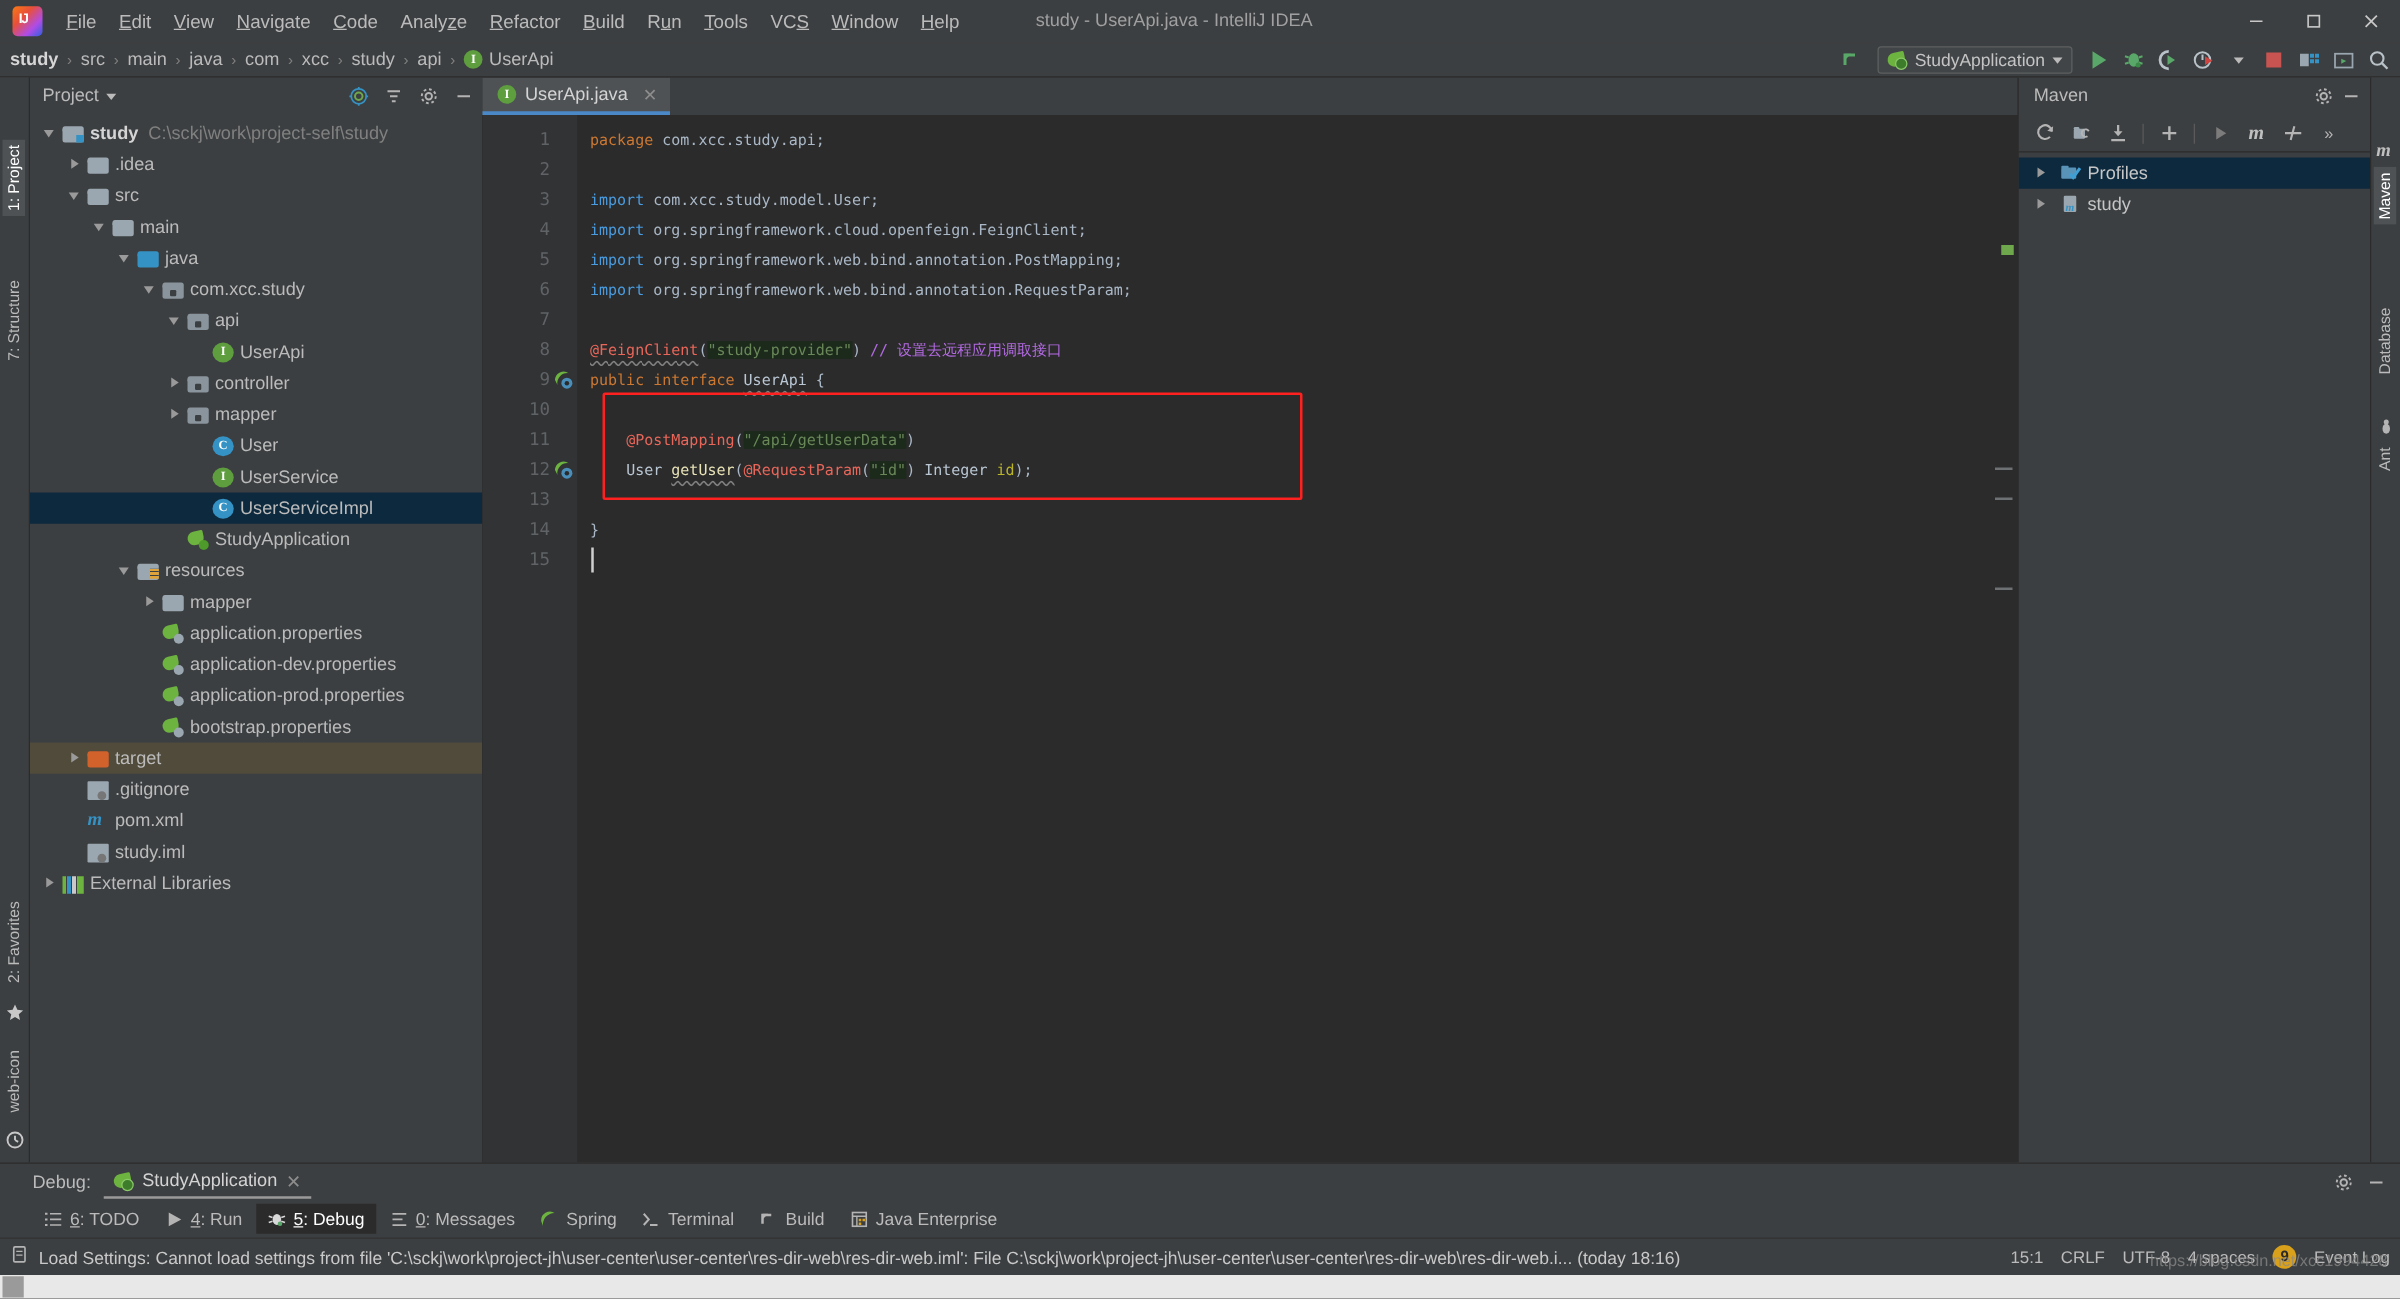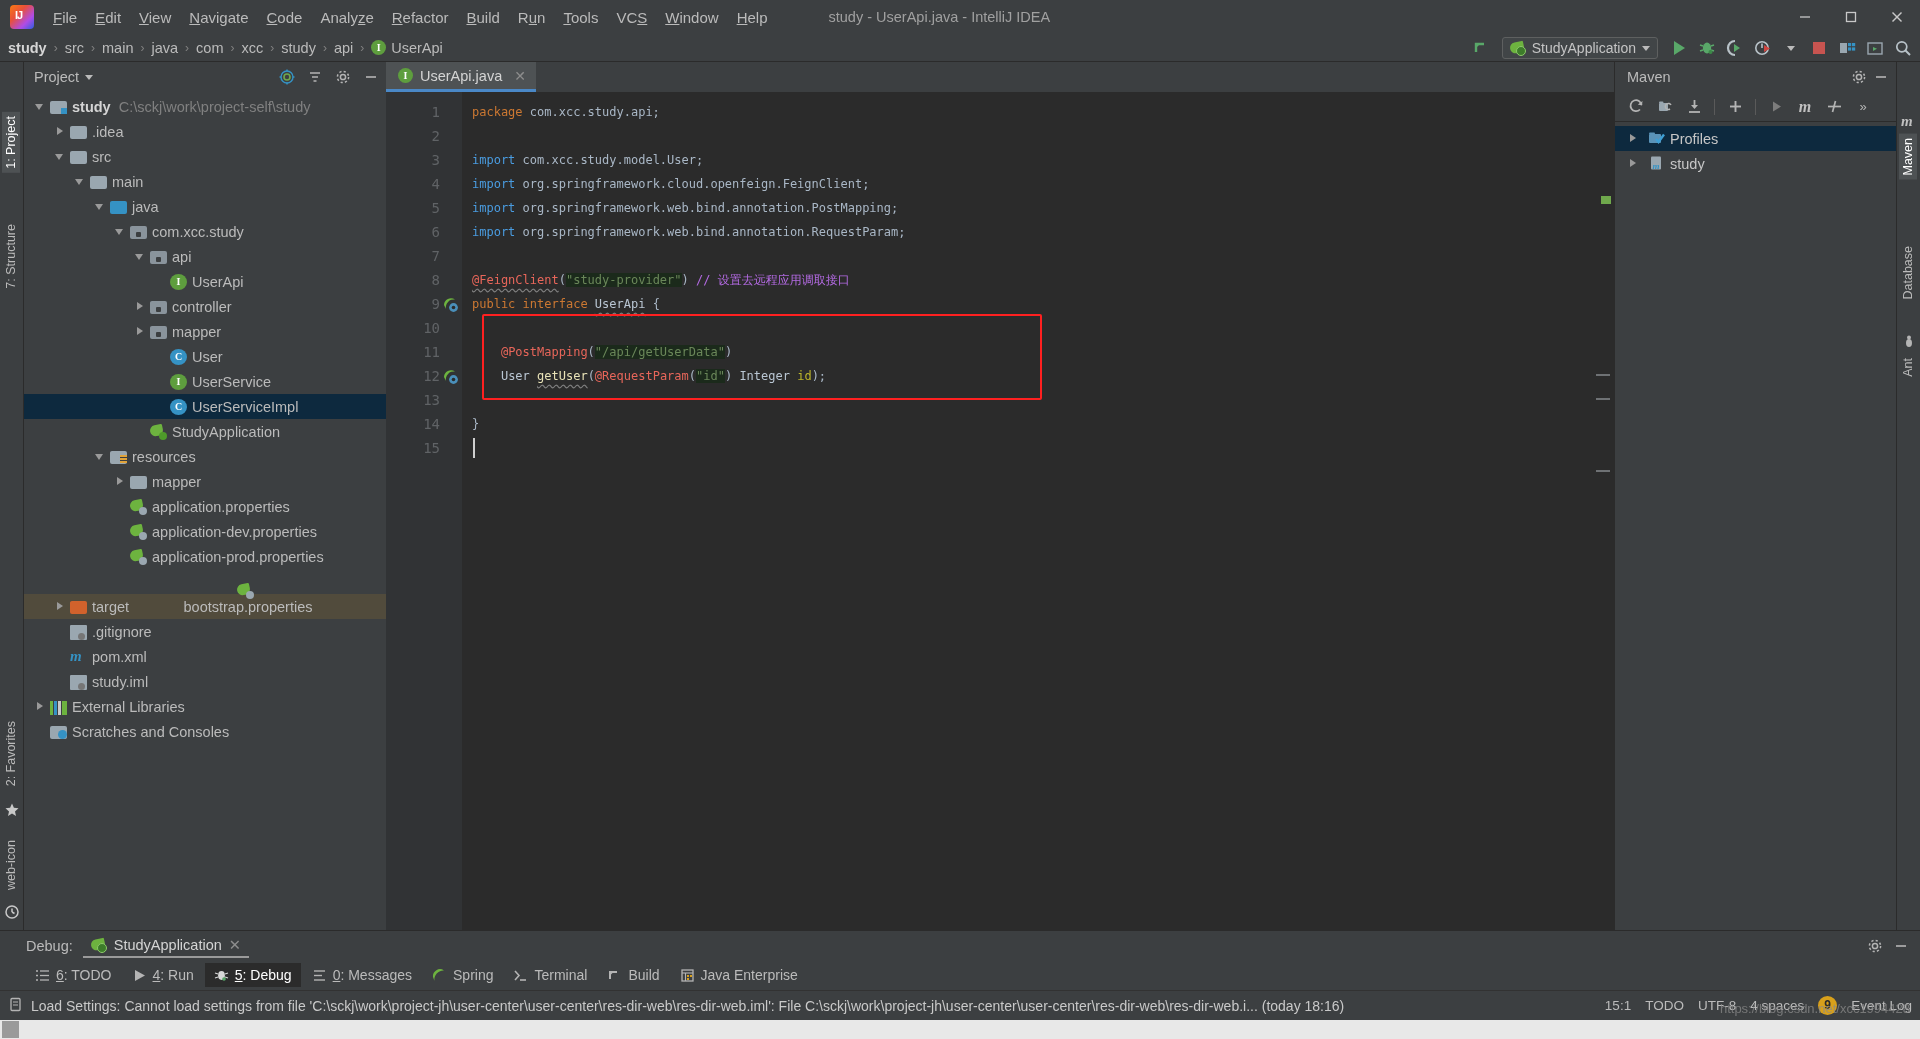--- a/index.html
+++ b/index.html
@@ -486,21 +486,21 @@
           <div class="row" style="padding-left: 90px;">
             <span class="arr"></span>
             <span class="ico i-springprop"></span>
             <span class="lbl">application-dev.properties</span>
           </div>
           <div class="row" style="padding-left: 90px;">
             <span class="arr"></span>
             <span class="ico i-springprop"></span>
             <span class="lbl">application-prod.properties</span>
           </div>
-          <div class="row" style="padding-left: 90px; flex-direction: column;">
+          <div class="row" style="padding-left: 90px;">
             <span class="arr"></span>
             <span class="ico i-springprop"></span>
             <span class="lbl">bootstrap.properties</span>
           </div>
           <div class="row sel2" style="padding-left: 30px;">
             <span class="arr r"></span>
             <span class="ico i-foldertgt"></span>
             <span class="lbl">target</span>
           </div>
           <div class="row" style="padding-left: 30px;">
@@ -515,25 +515,20 @@
           </div>
           <div class="row" style="padding-left: 30px;">
             <span class="arr"></span>
             <span class="ico i-file"></span>
             <span class="lbl">study.iml</span>
           </div>
           <div class="row" style="padding-left: 10px;">
             <span class="arr r"></span>
             <span class="ico i-libs"></span>
             <span class="lbl">External Libraries</span>
-          </div>
-          <div class="row" style="padding-left: 10px;">
-            <span class="arr"></span>
-            <span class="ico i-scratch"></span>
-            <span class="lbl">Scratches and Consoles</span>
           </div>
         </div>
     </div>
 
     <div class="editorwrap">
       <div class="tabbar">
         <div class="tab">
           <span class="crumb-ico" style="margin:0;">I</span>
           <span>UserApi.java</span>
           <span class="x">✕</span>
@@ -785,21 +780,21 @@
     <span>
       <svg width="15" height="15" viewBox="0 0 15 15">
           <rect x="3" y="1.5" width="9" height="12" fill="none" stroke="#b4b4b4" stroke-width="1.3" rx="1"></rect>
           <line x1="5" y1="5" x2="10" y2="5" stroke="#b4b4b4" stroke-width="1"></line>
           <line x1="5" y1="8" x2="10" y2="8" stroke="#b4b4b4" stroke-width="1"></line>
         </svg>
     </span>
     <span class="msgtxt">Load Settings: Cannot load settings from file 'C:\sckj\work\project-jh\user-center\user-center\res-dir-web\res-dir-web.iml': File C:\sckj\work\project-jh\user-center\user-center\res-dir-web\res-dir-web.i... (today 18:16)</span>
     <div class="msgright">
       <span style="font-size:13.5px;color:#bbb;">15:1</span>
-      <span style="font-size:13.5px;color:#bbb;">TODO</span>
+      <span style="font-size:13.5px;color:#bbb;">CRLF</span>
       <span style="font-size:13.5px;color:#bbb;">UTF-8</span>
       <span style="font-size:13.5px;color:#bbb;">4 spaces</span>
       <span class="evtbadge">9</span>
       <span style="font-size:13.5px;color:#bbb;">Event Log</span>
     </div>
     <div class="watermark">https://blog.csdn.net/xcc1994428</div>
   </div>
 
   <div class="bstrip">
     <div class="sq"></div>

